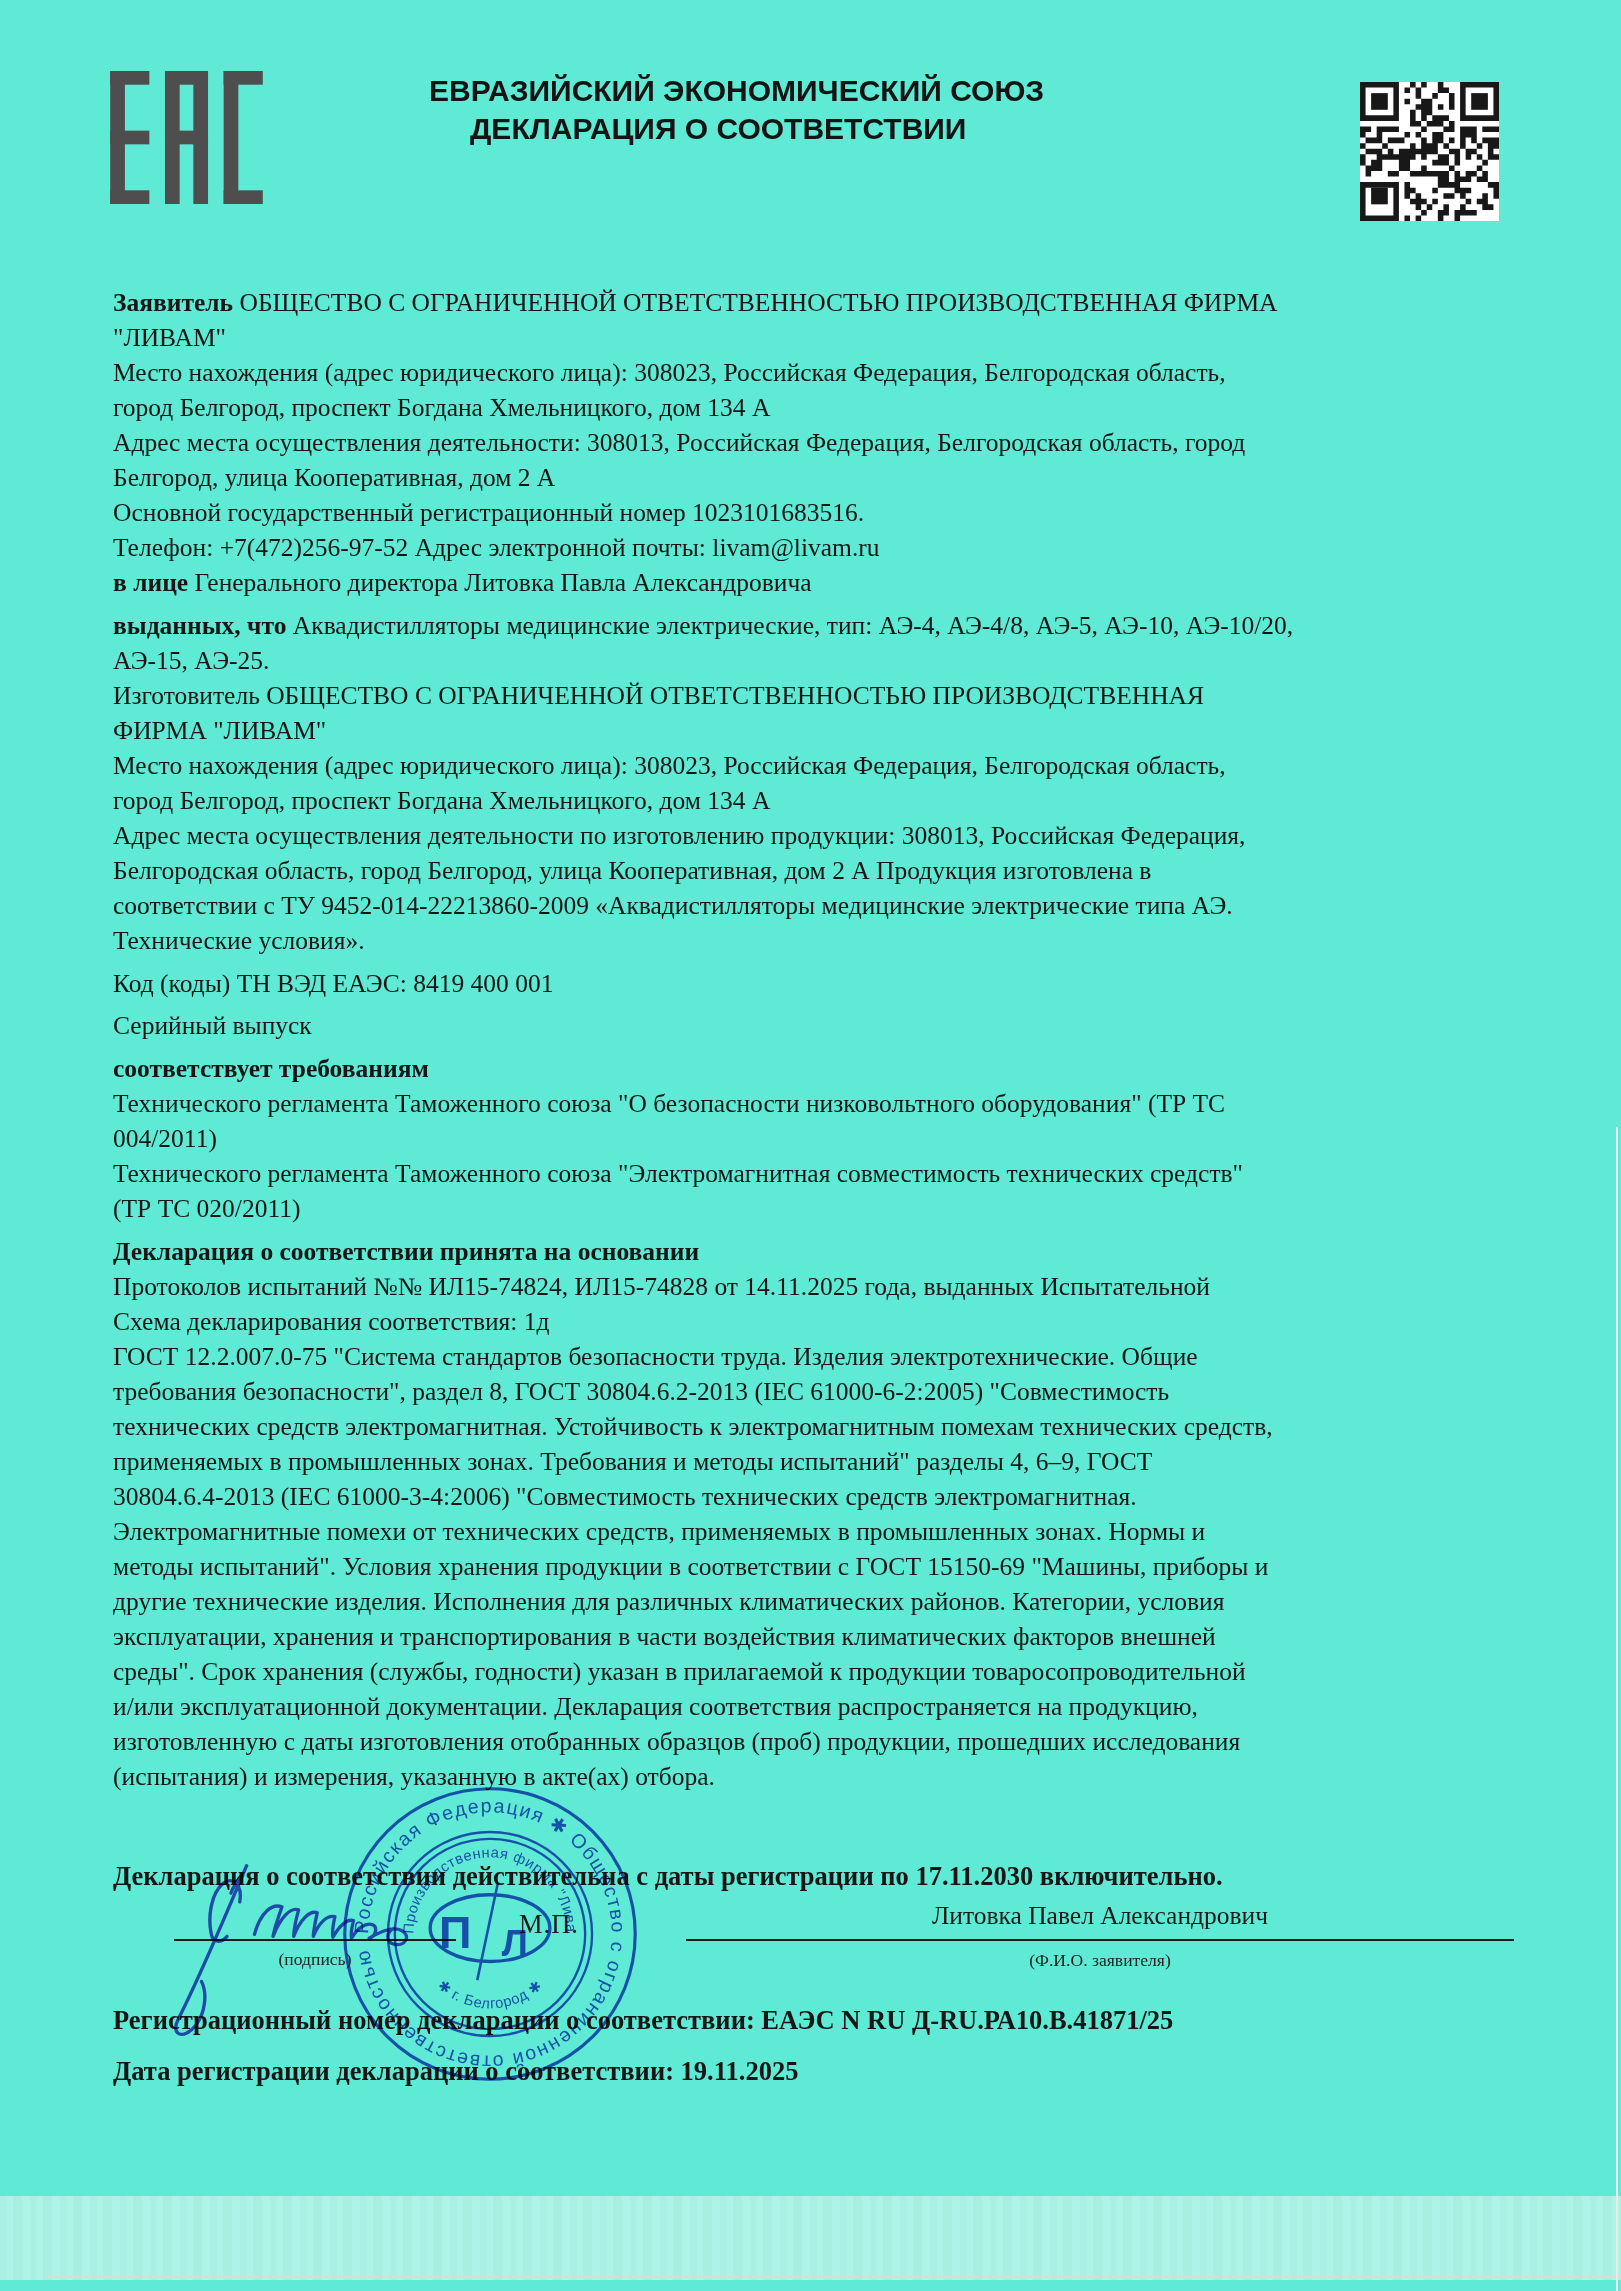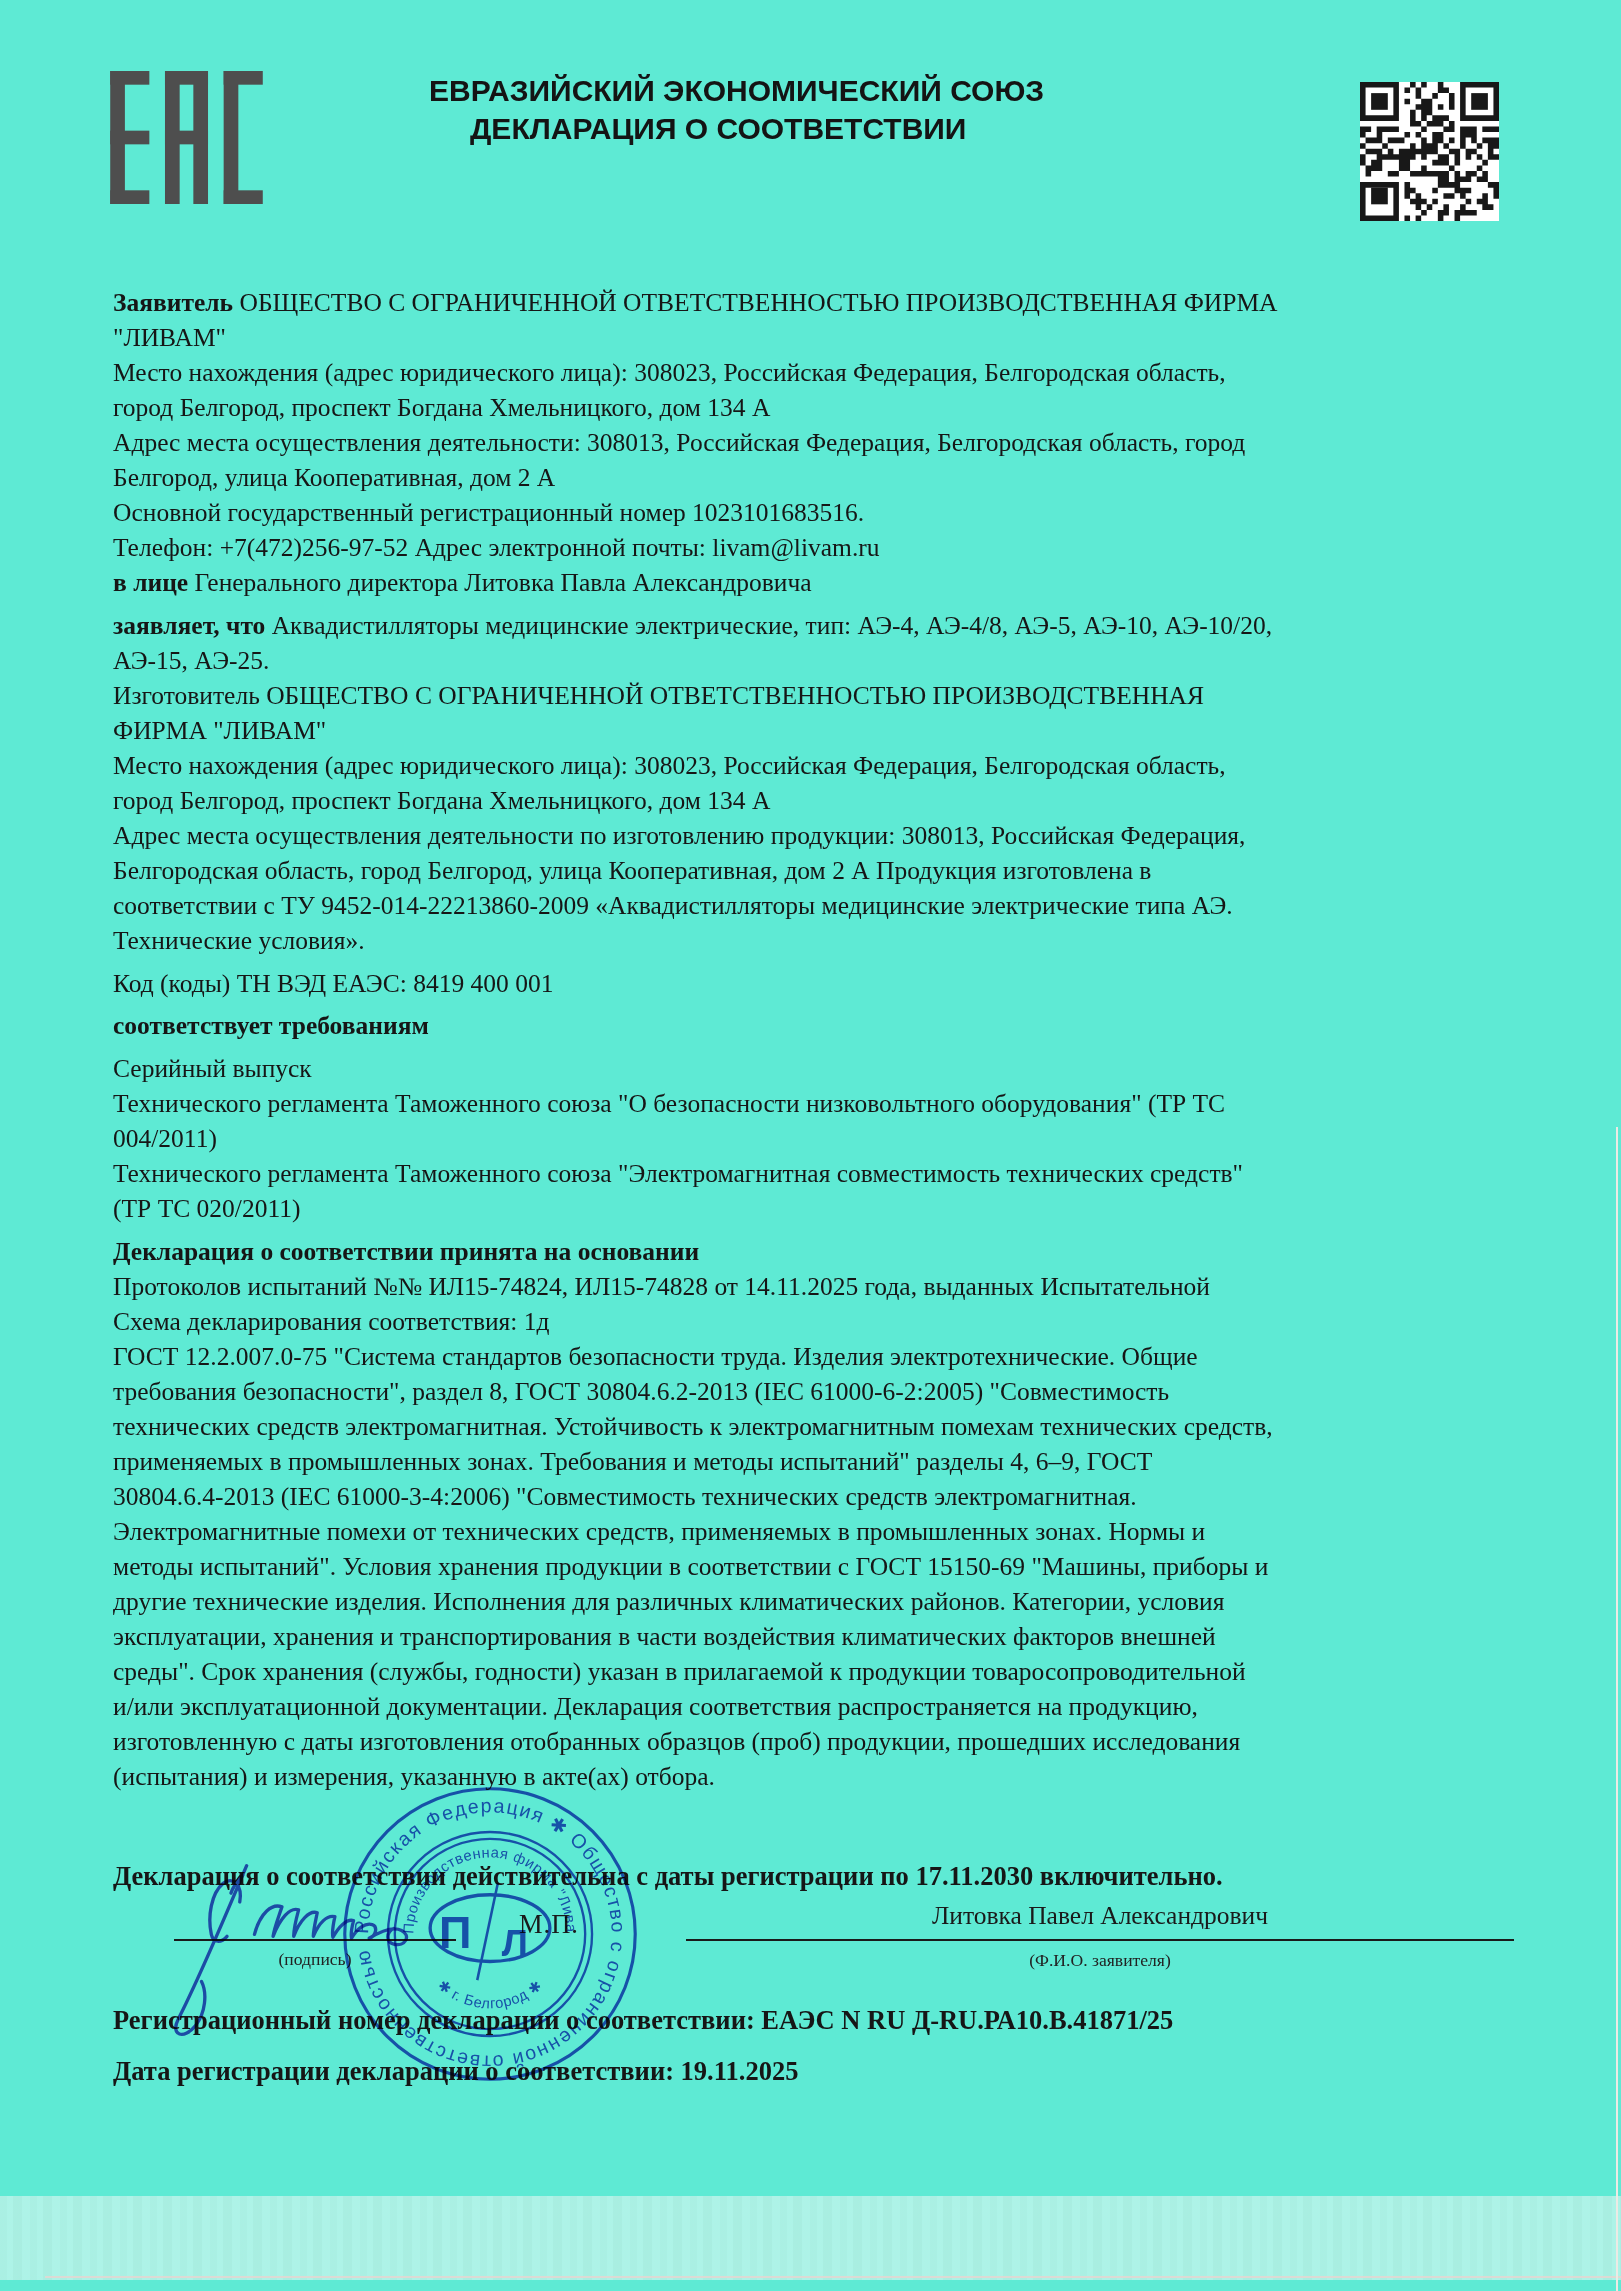--- a/index.html
+++ b/index.html
@@ -118,33 +118,33 @@
   <div class="body-block">
       <div class="line"><b>Заявитель</b><span> ОБЩЕСТВО С ОГРАНИЧЕННОЙ ОТВЕТСТВЕННОСТЬЮ ПРОИЗВОДСТВЕННАЯ ФИРМА</span></div>
       <div class="line"><b></b><span>"ЛИВАМ"</span></div>
       <div class="line"><b></b><span>Место нахождения (адрес юридического лица): 308023, Российская Федерация, Белгородская область,</span></div>
       <div class="line"><b></b><span>город Белгород, проспект Богдана Хмельницкого, дом 134 А</span></div>
       <div class="line"><b></b><span>Адрес места осуществления деятельности: 308013, Российская Федерация, Белгородская область, город</span></div>
       <div class="line"><b></b><span>Белгород, улица Кооперативная, дом 2 А</span></div>
       <div class="line"><b></b><span>Основной государственный регистрационный номер 1023101683516.</span></div>
       <div class="line"><b></b><span>Телефон: +7(472)256-97-52 Адрес электронной почты: livam@livam.ru</span></div>
       <div class="line"><b>в лице</b><span> Генерального директора Литовка Павла Александровича</span></div>
-      <div class="line gap"><b>заявляет, что</b><span> Аквадистилляторы медицинские электрические, тип: АЭ-4, АЭ-4/8, АЭ-5, АЭ-10, АЭ-10/20,</span></div>
+      <div class="line gap"><b>выданных, что</b><span> Аквадистилляторы медицинские электрические, тип: АЭ-4, АЭ-4/8, АЭ-5, АЭ-10, АЭ-10/20,</span></div>
       <div class="line"><b></b><span>АЭ-15, АЭ-25.</span></div>
       <div class="line"><b></b><span>Изготовитель ОБЩЕСТВО С ОГРАНИЧЕННОЙ ОТВЕТСТВЕННОСТЬЮ ПРОИЗВОДСТВЕННАЯ</span></div>
       <div class="line"><b></b><span>ФИРМА "ЛИВАМ"</span></div>
       <div class="line"><b></b><span>Место нахождения (адрес юридического лица): 308023, Российская Федерация, Белгородская область,</span></div>
       <div class="line"><b></b><span>город Белгород, проспект Богдана Хмельницкого, дом 134 А</span></div>
       <div class="line"><b></b><span>Адрес места осуществления деятельности по изготовлению продукции: 308013, Российская Федерация,</span></div>
       <div class="line"><b></b><span>Белгородская область, город Белгород, улица Кооперативная, дом 2 А Продукция изготовлена в</span></div>
       <div class="line"><b></b><span>соответствии с ТУ 9452-014-22213860-2009 «Аквадистилляторы медицинские электрические типа АЭ.</span></div>
       <div class="line"><b></b><span>Технические условия».</span></div>
       <div class="line gap"><b></b><span>Код (коды) ТН ВЭД ЕАЭС: 8419 400 001</span></div>
+      <div class="line gap"><b></b><span>Серийный выпуск</span></div>
       <div class="line gap"><b>соответствует требованиям</b><span></span></div>
-      <div class="line gap"><b></b><span>Серийный выпуск</span></div>
       <div class="line"><b></b><span>Технического регламента Таможенного союза "О безопасности низковольтного оборудования" (ТР ТС</span></div>
       <div class="line"><b></b><span>004/2011)</span></div>
       <div class="line"><b></b><span>Технического регламента Таможенного союза "Электромагнитная совместимость технических средств"</span></div>
       <div class="line"><b></b><span>(ТР ТС 020/2011)</span></div>
       <div class="line gap"><b>Декларация о соответствии принята на основании</b><span></span></div>
       <div class="line"><b></b><span>Протоколов испытаний №№ ИЛ15-74824, ИЛ15-74828 от 14.11.2025 года, выданных Испытательной</span></div>
       <div class="line"><b></b><span>Схема декларирования соответствия: 1д</span></div>
       <div class="line"><b></b><span>ГОСТ 12.2.007.0-75 "Система стандартов безопасности труда. Изделия электротехнические. Общие</span></div>
       <div class="line"><b></b><span>требования безопасности", раздел 8, ГОСТ 30804.6.2-2013 (IEC 61000-6-2:2005) "Совместимость</span></div>
       <div class="line"><b></b><span>технических средств электромагнитная. Устойчивость к электромагнитным помехам технических средств,</span></div>

